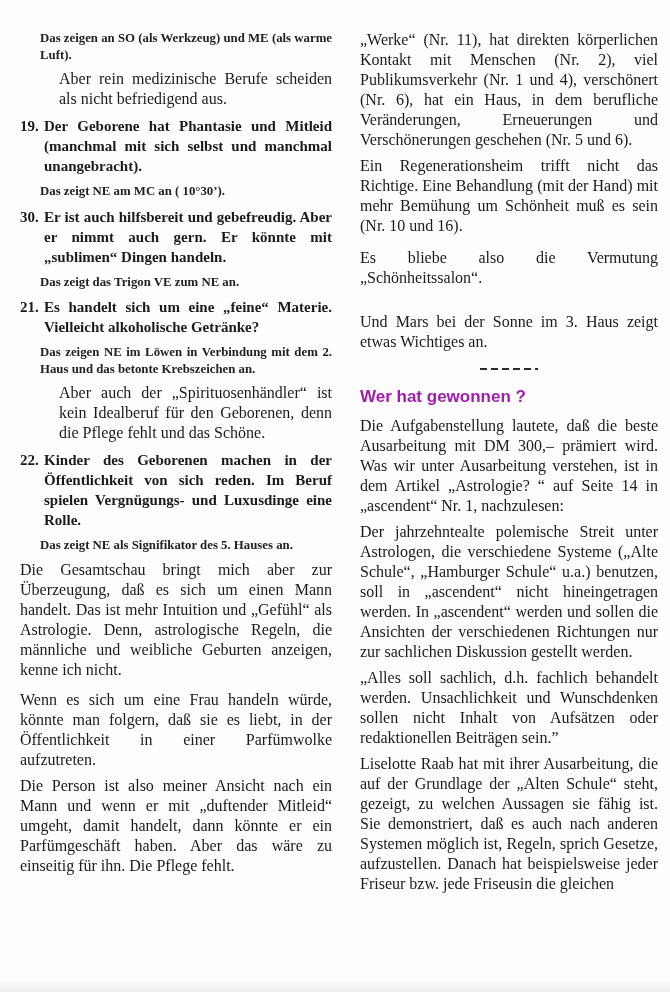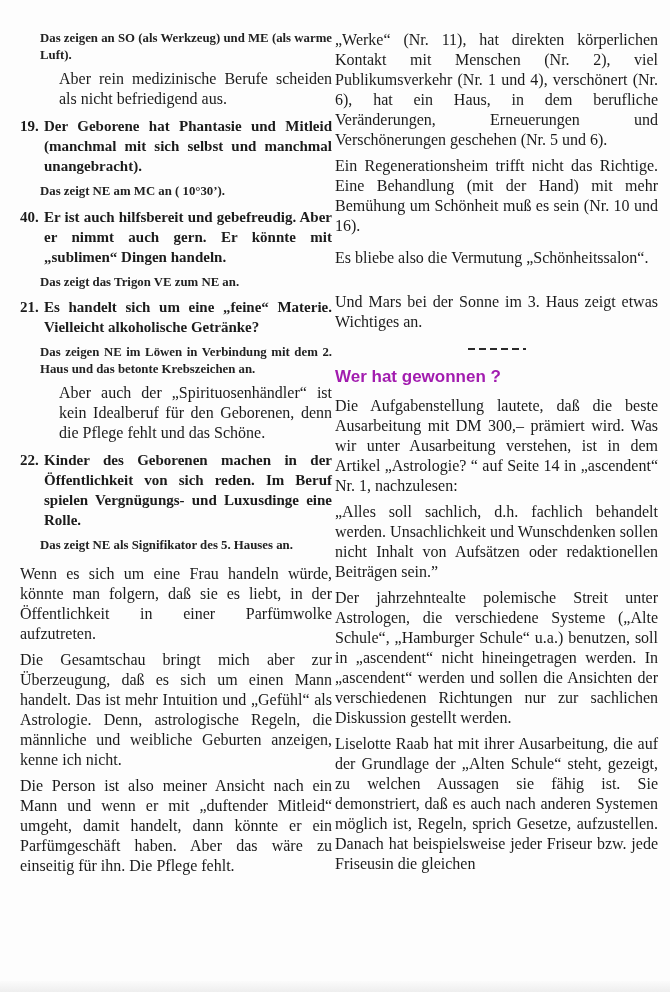--- a/index.html
+++ b/index.html
@@ -10,21 +10,21 @@
     color:#1b1b1b;
     overflow:hidden;
   }
   .page{
     position:relative;
     width:670px;height:992px;
     box-sizing:border-box;
     padding:30px 12px 0 20px;
     background:#fdfdfd;
   }
-  .columns{display:flex;gap:3px;}
+  .columns{display:flex;gap:28px;}
   .col{box-sizing:border-box;}
   .col-left{width:312px;flex:none;}
   .col-right{flex:1;min-width:0;}
 
   .para{
     font-size:16px;line-height:20px;
     text-align:justify;
     margin:6px 0;
   }
   .para.ind{margin-left:39px;}
@@ -76,56 +76,56 @@
       <div class="note first">Das zeigen an SO (als Werkzeug) und ME (als warme Luft).</div>
       <div class="para ind">Aber rein medizinische Berufe scheiden als nicht befriedigend aus.</div>
 
       <div class="item">
         <span class="num">19.</span>
         <div class="itxt">Der Geborene hat Phantasie und Mitleid (manchmal mit sich selbst und manchmal unangebracht).</div>
       </div>
       <div class="note">Das zeigt NE am MC an ( 10°30’).</div>
 
       <div class="item">
-        <span class="num">40.</span>
+        <span class="num">30.</span>
         <div class="itxt">Er ist auch hilfsbereit und gebefreudig. Aber er nimmt auch gern. Er könnte mit „sublimen“ Dingen handeln.</div>
       </div>
       <div class="note">Das zeigt das Trigon VE zum NE an.</div>
 
       <div class="item">
         <span class="num">21.</span>
         <div class="itxt">Es handelt sich um eine „feine“ Materie. Vielleicht alkoholische Getränke?</div>
       </div>
       <div class="note">Das zeigen NE im Löwen in Verbindung mit dem 2. Haus und das betonte Krebszeichen an.</div>
 
       <div class="para ind">Aber auch der „Spirituosenhändler“ ist kein Idealberuf für den Geborenen, denn die Pflege fehlt und das Schöne.</div>
 
       <div class="item">
         <span class="num">22.</span>
         <div class="itxt">Kinder des Geborenen machen in der Öffentlichkeit von sich reden. Im Beruf spielen Vergnügungs- und Luxusdinge eine Rolle.</div>
       </div>
       <div class="note">Das zeigt NE als Signifikator des 5. Hauses an.</div>
 
+      <div class="para">Die Gesamtschau bringt mich aber zur Überzeugung, daß es sich um einen Mann handelt. Das ist mehr Intuition und „Gefühl“ als Astrologie. Denn, astrologische Regeln, die männliche und weibliche Geburten anzeigen, kenne ich nicht.</div>
       <div class="para" style="margin-top:10px">Wenn es sich um eine Frau handeln würde, könnte man folgern, daß sie es liebt, in der Öffentlichkeit in einer Parfümwolke aufzutreten.</div>
-      <div class="para">Die Gesamtschau bringt mich aber zur Überzeugung, daß es sich um einen Mann handelt. Das ist mehr Intuition und „Gefühl“ als Astrologie. Denn, astrologische Regeln, die männliche und weibliche Geburten anzeigen, kenne ich nicht.</div>
       <div class="para">Die Person ist also meiner Ansicht nach ein Mann und wenn er mit „duftender Mitleid“ umgeht, damit handelt, dann könnte er ein Parfümgeschäft haben. Aber das wäre zu einseitig für ihn. Die Pflege fehlt.</div>
     </div>
 
     <div class="col col-right">
       <div class="para first">„Werke“ (Nr. 11), hat direkten körperlichen Kontakt mit Menschen (Nr. 2), viel Publikumsverkehr (Nr. 1 und 4), verschönert (Nr. 6), hat ein Haus, in dem berufliche Veränderungen, Erneuerungen und Verschönerungen geschehen (Nr. 5 und 6).</div>
       <div class="para">Ein Regenerationsheim trifft nicht das Richtige. Eine Behandlung (mit der Hand) mit mehr Bemühung um Schönheit muß es sein (Nr. 10 und 16).</div>
       <div class="para" style="margin-top:12px">Es bliebe also die Vermutung „Schönheitssalon“.</div>
       <div class="para" style="margin-top:24px">Und Mars bei der Sonne im 3. Haus zeigt etwas Wichtiges an.</div>
 
       <div class="dash-divider"></div>
 
       <h2 class="section-heading">Wer hat gewonnen ?</h2>
 
       <div class="para">Die Aufgabenstellung lautete, daß die beste Ausarbeitung mit DM 300,– prämiert wird. Was wir unter Ausarbeitung verstehen, ist in dem Artikel „Astrologie? “ auf Seite 14 in „ascendent“ Nr. 1, nachzulesen:</div>
+      <div class="para">Der jahrzehntealte polemische Streit unter Astrologen, die verschiedene Systeme („Alte Schule“, „Hamburger Schule“ u.a.) benutzen, soll in „ascendent“ nicht hineingetragen werden. In „ascendent“ werden und sollen die Ansichten der verschiedenen Richtungen nur zur sachlichen Diskussion gestellt werden.</div>
       <div class="para">„Alles soll sachlich, d.h. fachlich behandelt werden. Unsachlichkeit und Wunschdenken sollen nicht Inhalt von Aufsätzen oder redaktionellen Beiträgen sein.”</div>
-      <div class="para">Der jahrzehntealte polemische Streit unter Astrologen, die verschiedene Systeme („Alte Schule“, „Hamburger Schule“ u.a.) benutzen, soll in „ascendent“ nicht hineingetragen werden. In „ascendent“ werden und sollen die Ansichten der verschiedenen Richtungen nur zur sachlichen Diskussion gestellt werden.</div>
       <div class="para">Liselotte Raab hat mit ihrer Ausarbeitung, die auf der Grundlage der „Alten Schule“ steht, gezeigt, zu welchen Aussagen sie fähig ist. Sie demonstriert, daß es auch nach anderen Systemen möglich ist, Regeln, sprich Gesetze, aufzustellen. Danach hat beispielsweise jeder Friseur bzw. jede Friseusin die gleichen</div>
     </div>
 
   </div>
 
   <div class="bottom-shade"></div>
 </div>
 
 </body></html>

